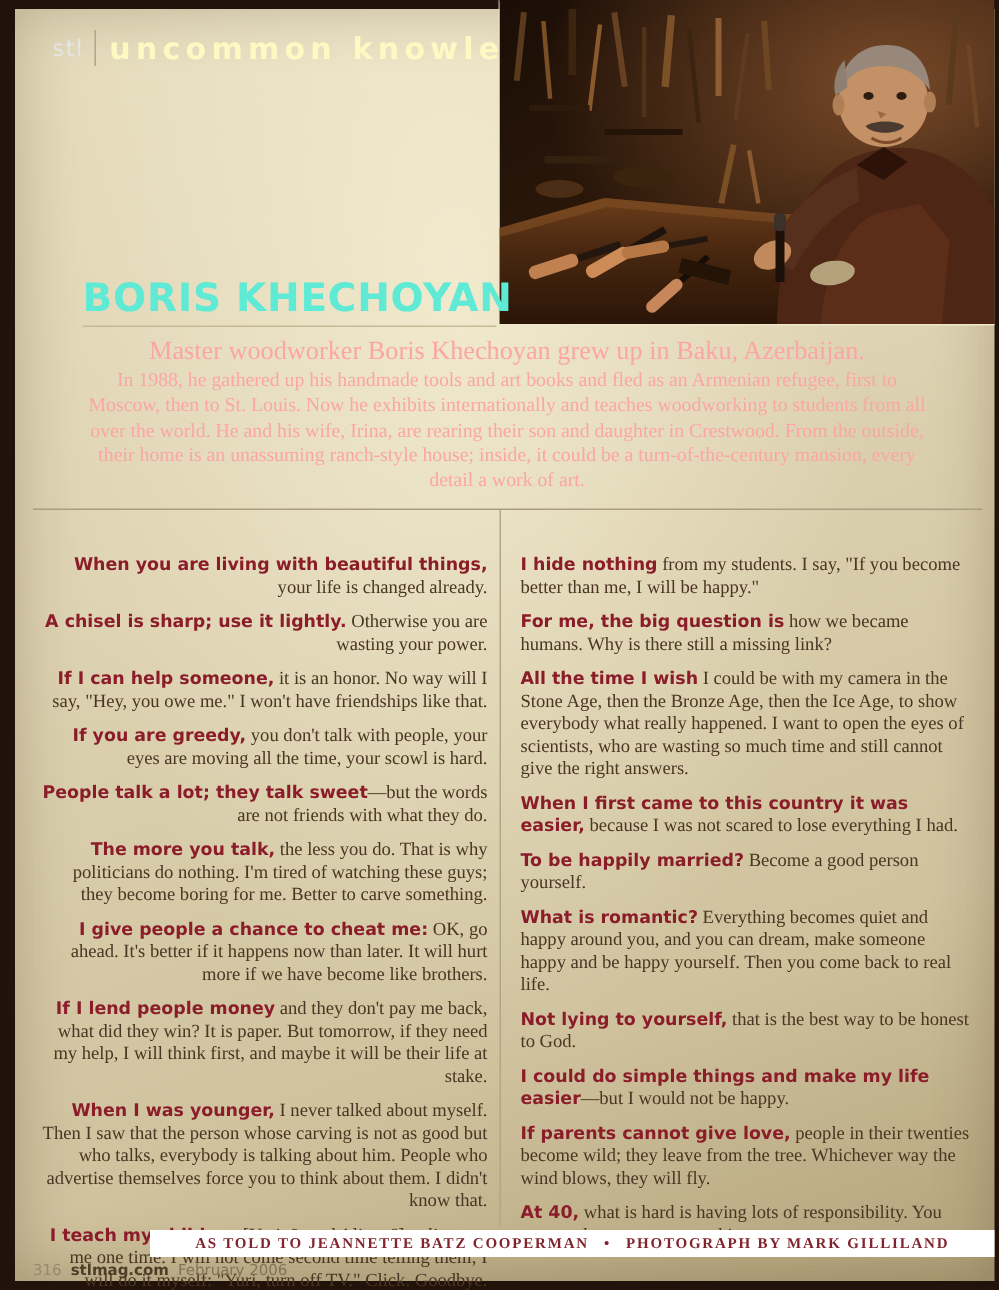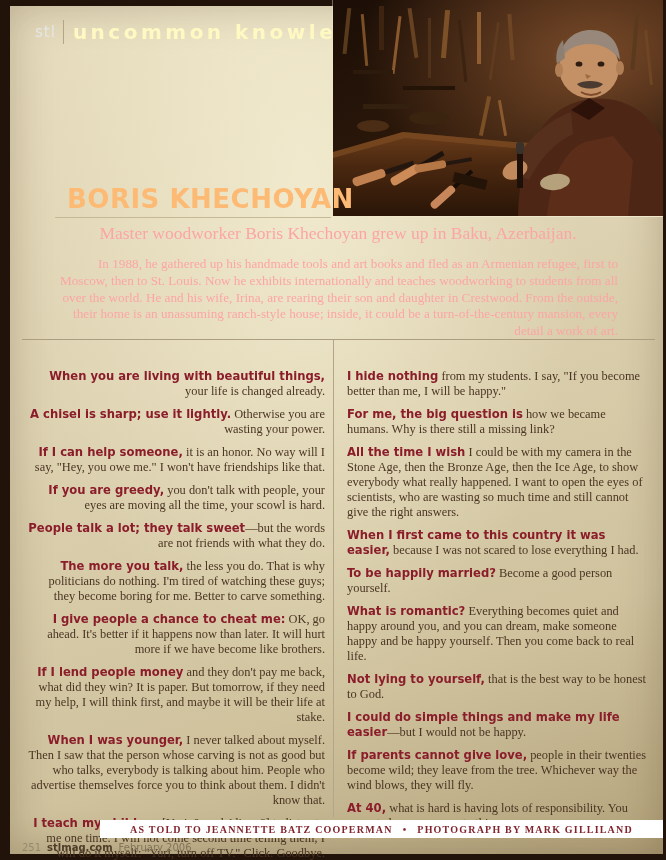--- a/index.html
+++ b/index.html
@@ -21,26 +21,26 @@
   .stl{font-size:15px;color:#e5e5e5;letter-spacing:1px;}
   .mast-divider{width:1px;height:24px;background:#b4a583;margin:0 9px 0 7px;}
   .mast-title{font-size:20px;font-weight:bold;color:#fef9c3;letter-spacing:3.5px;}
   
   .photo{position:absolute;left:333px;top:0;width:330px;height:216px;
     box-shadow:0 1px 0 #efe7cc, -1px 0 0 rgba(240,230,200,.4);}
   .photo svg{display:block;width:100%;height:100%;}
   
   .title{position:absolute;left:55px;top:184px;width:275px;
     font-family:"DejaVu Sans",sans-serif;font-weight:800;font-size:26px;
-    letter-spacing:.5px;color:#fdba74;white-space:nowrap;margin-left:12px;}
+    letter-spacing:.5px;color:#5eead4;white-space:nowrap;}
   .title-rule{position:absolute;left:55px;top:217px;width:276px;height:1px;background:#c6b996;}
   
   .intro{position:absolute;left:58px;top:222px;width:560px;text-align:center;color:#fca5a5;}
   .intro-first{font-size:17.5px;line-height:22px;}
-  .intro-rest{font-size:13.2px;line-height:16.8px;margin-top:12px;text-align:right;}
+  .intro-rest{font-size:13.2px;line-height:16.8px;margin-top:1px;text-align:center;}
   
   .rule-h{position:absolute;left:22px;top:339px;width:633px;height:1px;background:#ab9e80;}
   .rule-v{position:absolute;left:333px;top:340px;width:1px;height:477px;background:#b3a688;}
   
   .col{position:absolute;top:369px;font-size:12.4px;line-height:15px;color:#4b3523;}
   .col-left{left:28px;width:297px;text-align:right;}
   .col-right{left:347px;width:300px;text-align:left;}
   .quote{margin:0 0 8px 0;}
   .quote .lead{font-family:"DejaVu Sans",sans-serif;font-weight:bold;
     font-size:11.6px;color:#8b1d2b;}
@@ -196,16 +196,16 @@
     <p class="quote"><b class="lead">At 40,</b> what is hard is having lots of responsibility. You cannot close your eyes to things.</p>
   </div>
 
 <div class="credit-bar">
   <span>AS TOLD TO JEANNETTE BATZ COOPERMAN</span>
   <span class="dot">•</span>
   <span>PHOTOGRAPH BY MARK GILLILAND</span>
 </div>
 
 <div class="folio">
-  <span class="num">251</span>
+  <span class="num">316</span>
   <span class="site">stlmag.com</span>
   <span class="date">February 2006</span>
 </div>
 
 </body></html>

